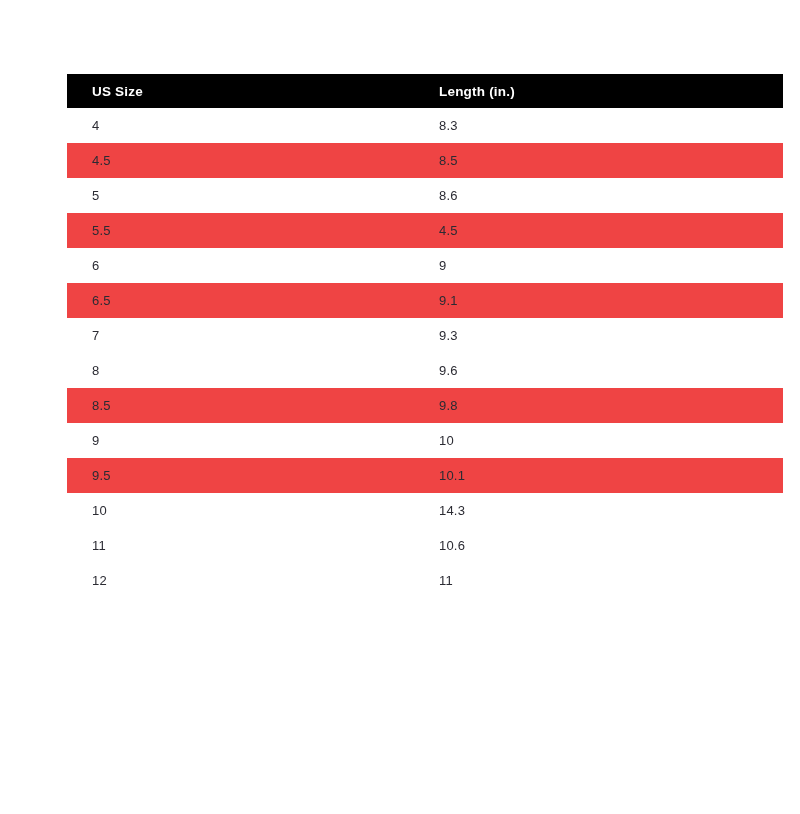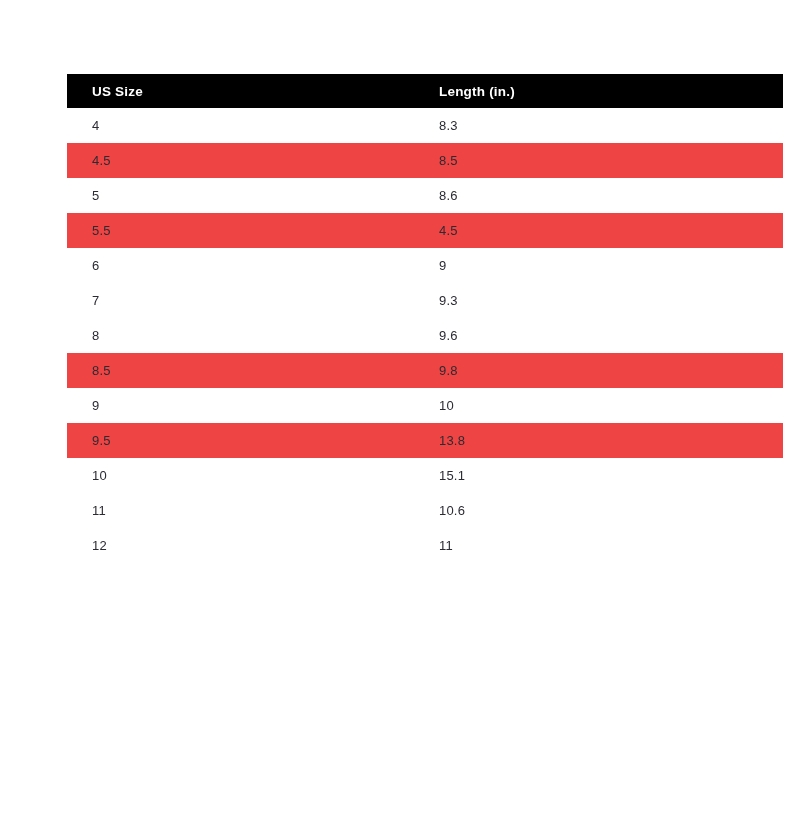--- a/index.html
+++ b/index.html
@@ -97,43 +97,47 @@
           <td>8.6</td>
         </tr>
         <tr class="striped">
           <td>5.5</td>
           <td>4.5</td>
         </tr>
         <tr>
           <td>6</td>
           <td>9</td>
         </tr>
+        <tr class="striped">
+          <td>6.5</td>
+          <td>9.1</td>
+        </tr>
         <tr>
           <td>7</td>
           <td>9.3</td>
         </tr>
         <tr>
           <td>8</td>
           <td>9.6</td>
         </tr>
         <tr class="striped">
           <td>8.5</td>
           <td>9.8</td>
         </tr>
         <tr>
           <td>9</td>
           <td>10</td>
         </tr>
         <tr class="striped">
           <td>9.5</td>
-          <td>13.8</td>
+          <td>10.1</td>
         </tr>
         <tr>
           <td>10</td>
-          <td>15.1</td>
+          <td>14.3</td>
         </tr>
         <tr>
           <td>11</td>
           <td>10.6</td>
         </tr>
         <tr>
           <td>12</td>
           <td>11</td>
         </tr>
       </tbody>

